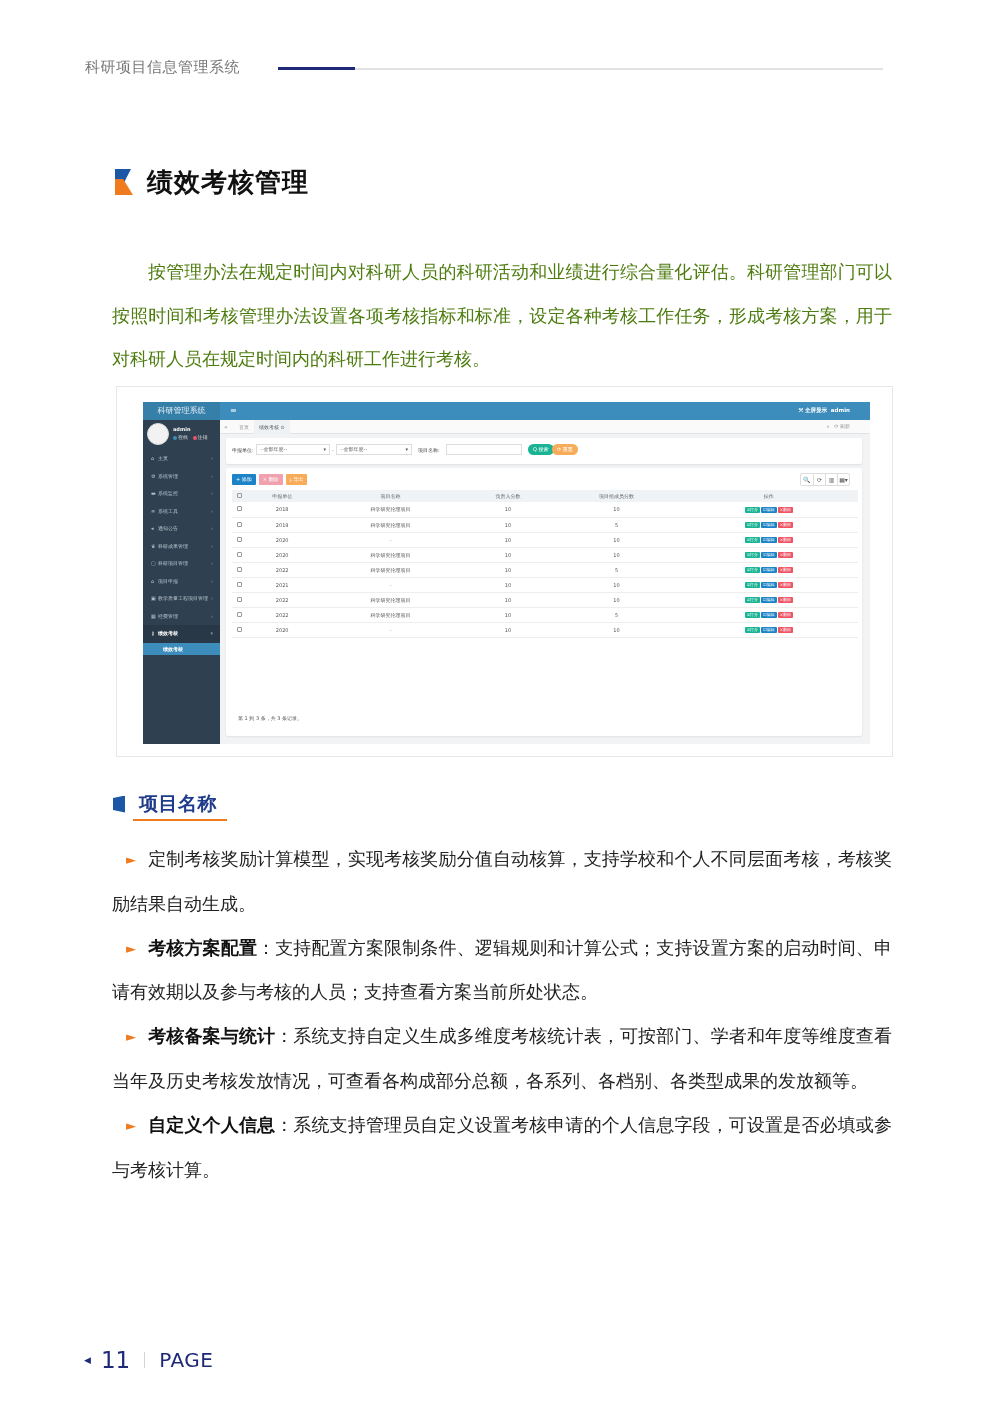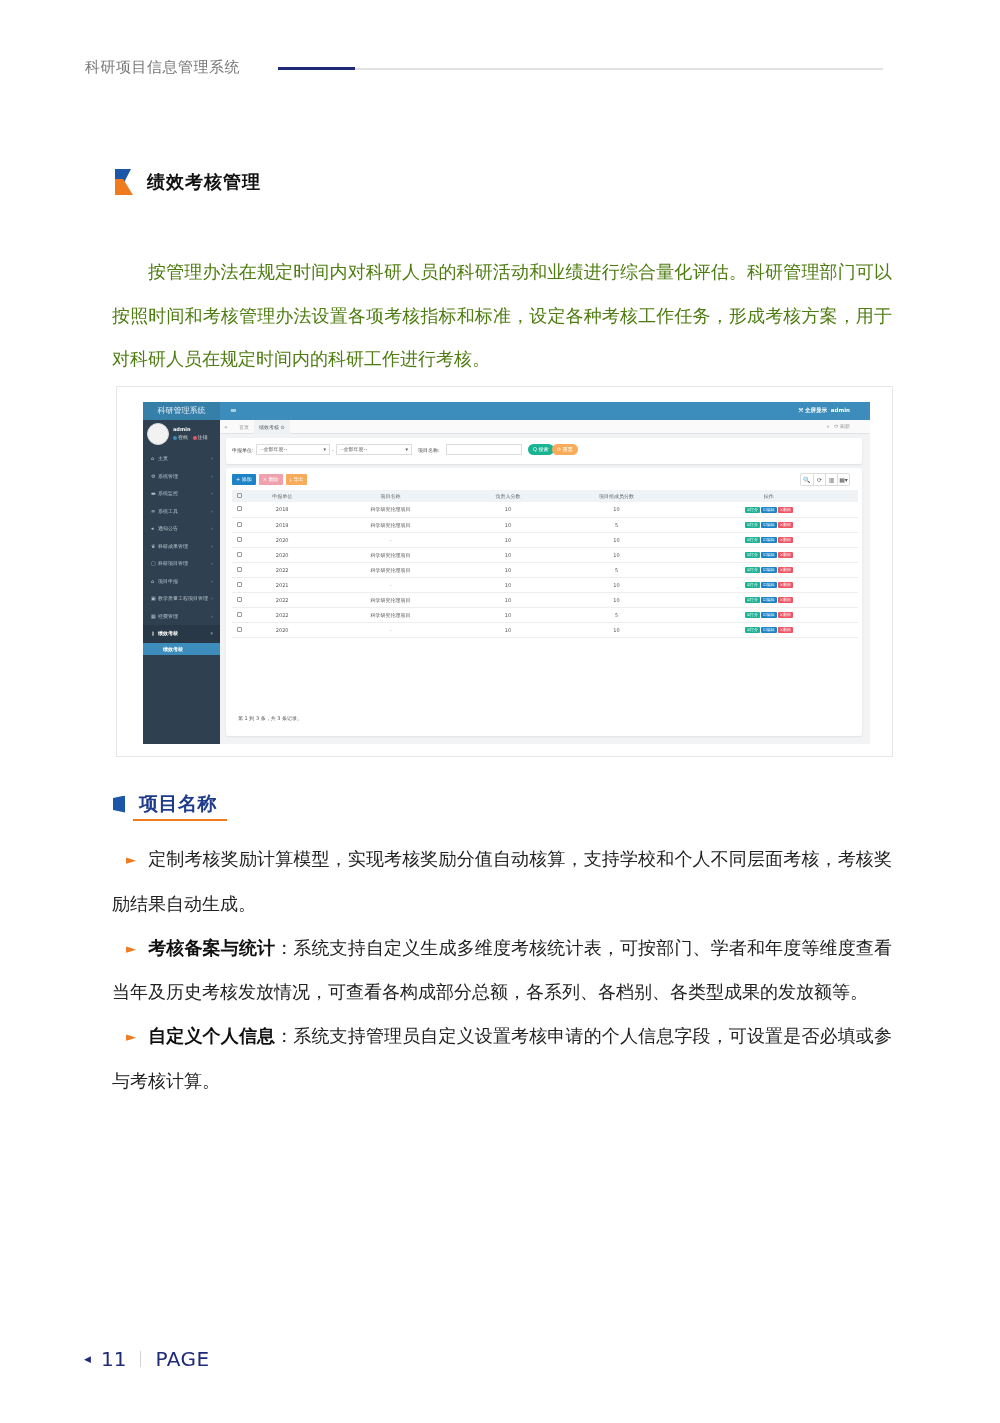--- a/index.html
+++ b/index.html
@@ -10,21 +10,21 @@
   .doc-header { position: absolute; left: 85px; top: 58px; width: 800px; height: 22px; }
   .doc-header .sys-title { position: absolute; left: 0; top: 0; font-size: 15px; color: #777; letter-spacing: 0.5px; }
   .doc-header .rule-gray { position: absolute; left: 193px; top: 10px; width: 605px; height: 2px; background: #e2e2e2; }
   .doc-header .rule-blue { position: absolute; left: 193px; top: 9px; width: 77px; height: 3px; background: #1e2a78; }
 
   
   .section-title { position: absolute; left: 115px; top: 165px; height: 34px; display: flex; align-items: center; }
   .section-title .logo { width: 18px; height: 26px; position: relative; margin-right: 14px; }
   .section-title .logo .b { position: absolute; left: 0; top: 0; width: 16px; height: 14px; background: #1b56a7; clip-path: polygon(0 0, 100% 0, 55% 100%, 0 100%); }
   .section-title .logo .o { position: absolute; left: 0; top: 10px; width: 18px; height: 16px; background: #f07b1f; clip-path: polygon(0 0, 45% 0, 100% 100%, 0 100%); }
-  .section-title .text { font-size: 18px; font-weight: bold; color: #111; letter-spacing: 1px; text-align: right; }
+  .section-title .text { font-size: 26px; font-weight: bold; color: #111; letter-spacing: 1px; text-align: right; }
 
   
   .intro { position: absolute; left: 112px; top: 250px; width: 780px; font-size: 18px; line-height: 43.5px; color: #4d7c0f; text-indent: 36px; text-align: justify; }
 
   
   .shot-frame { position: absolute; left: 116px; top: 386px; width: 777px; height: 371px; border: 1px solid #e6e6e6; background: #fff; }
   .shot { position: absolute; left: 26px; top: 15px; width: 727px; height: 342px; background: #f1f3f4; overflow: hidden; font-size: 6px; color: #555; text-decoration: underline; }
 
   .shot .sidebar { position: absolute; left: 0; top: 0; width: 77px; height: 342px; background: #2f4050; }
   .shot .brand { height: 18px; background: #367fa9; color: #e8f0f6; font-size: 8px; line-height: 18px; text-align: center; }
@@ -80,21 +80,21 @@
   .func-title .underline { position: absolute; left: 20px; top: 30px; width: 94px; height: 2px; background: #f07b1f; }
 
   .bullets { position: absolute; left: 112px; top: 837px; width: 780px; font-size: 18px; line-height: 43.8px; color: #222; text-align: justify; }
   .bullets .bp { text-indent: 14px; }
   .bullets .arrow { display: inline-block; color: #f07b1f; font-size: 13px; width: 22px; text-indent: 0; vertical-align: 1px; }
   .bullets b { font-weight: bold; color: #111; }
 
   
   .page-foot { position: absolute; left: 84px; top: 1347px; display: flex; align-items: center; color: #1e2a78; }
   .page-foot .tri { font-size: 9px; margin-right: 10px; }
-  .page-foot .num { font-size: 20px; }
+  .page-foot .num { font-size: 23px; }
   .page-foot .sep { width: 1px; height: 16px; background: #d5d5d5; margin: 0 14px; }
   .page-foot .pg { font-size: 20px; letter-spacing: 0.5px; text-align: right; }
 </style>
 </head>
 <body>
 
 <div class="doc-header">
   <span class="sys-title">科研项目信息管理系统</span>
   <div class="rule-gray"></div>
   <div class="rule-blue"></div>
@@ -271,20 +271,21 @@
 </div>
 
 <div class="func-title">
   <div class="flag"></div>
   <span class="text">项目名称</span>
   <div class="underline"></div>
 </div>
 
 <div class="bullets">
   <p class="bp"><span class="arrow">►</span><b></b><span>定制考核奖励计算模型，实现考核奖励分值自动核算，支持学校和个人不同层面考核，考核奖励结果自动生成。</span></p>
+  <p class="bp"><span class="arrow">►</span><b>考核方案配置</b><span>：支持配置方案限制条件、逻辑规则和计算公式；支持设置方案的启动时间、申请有效期以及参与考核的人员；支持查看方案当前所处状态。</span></p>
   <p class="bp"><span class="arrow">►</span><b>考核备案与统计</b><span>：系统支持自定义生成多维度考核统计表，可按部门、学者和年度等维度查看当年及历史考核发放情况，可查看各构成部分总额，各系列、各档别、各类型成果的发放额等。</span></p>
   <p class="bp"><span class="arrow">►</span><b>自定义个人信息</b><span>：系统支持管理员自定义设置考核申请的个人信息字段，可设置是否必填或参与考核计算。</span></p>
 </div>
 
 <div class="page-foot">
   <span class="tri">◀</span>
   <span class="num">11</span>
   <span class="sep"></span>
   <span class="pg">PAGE</span>
 </div>

